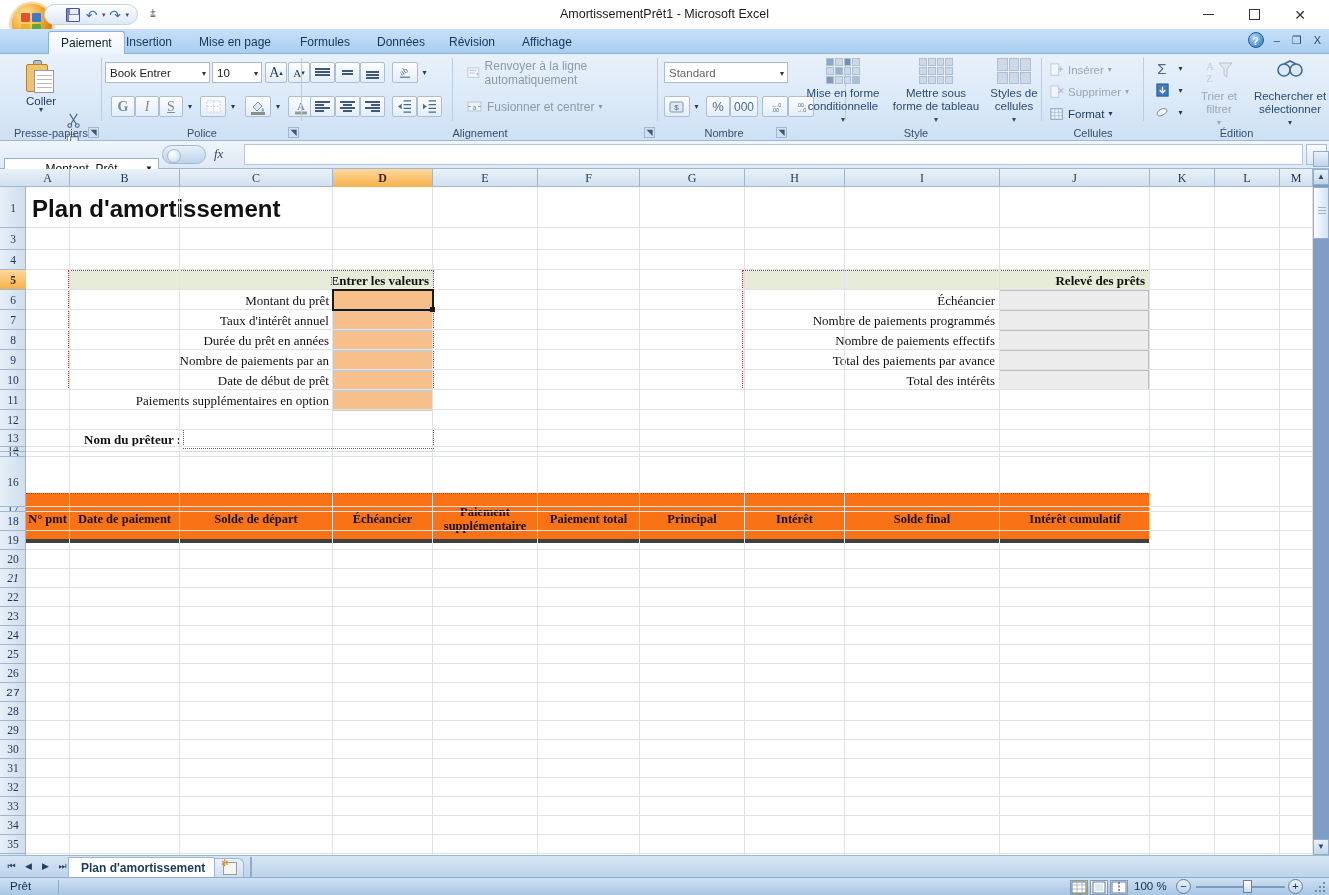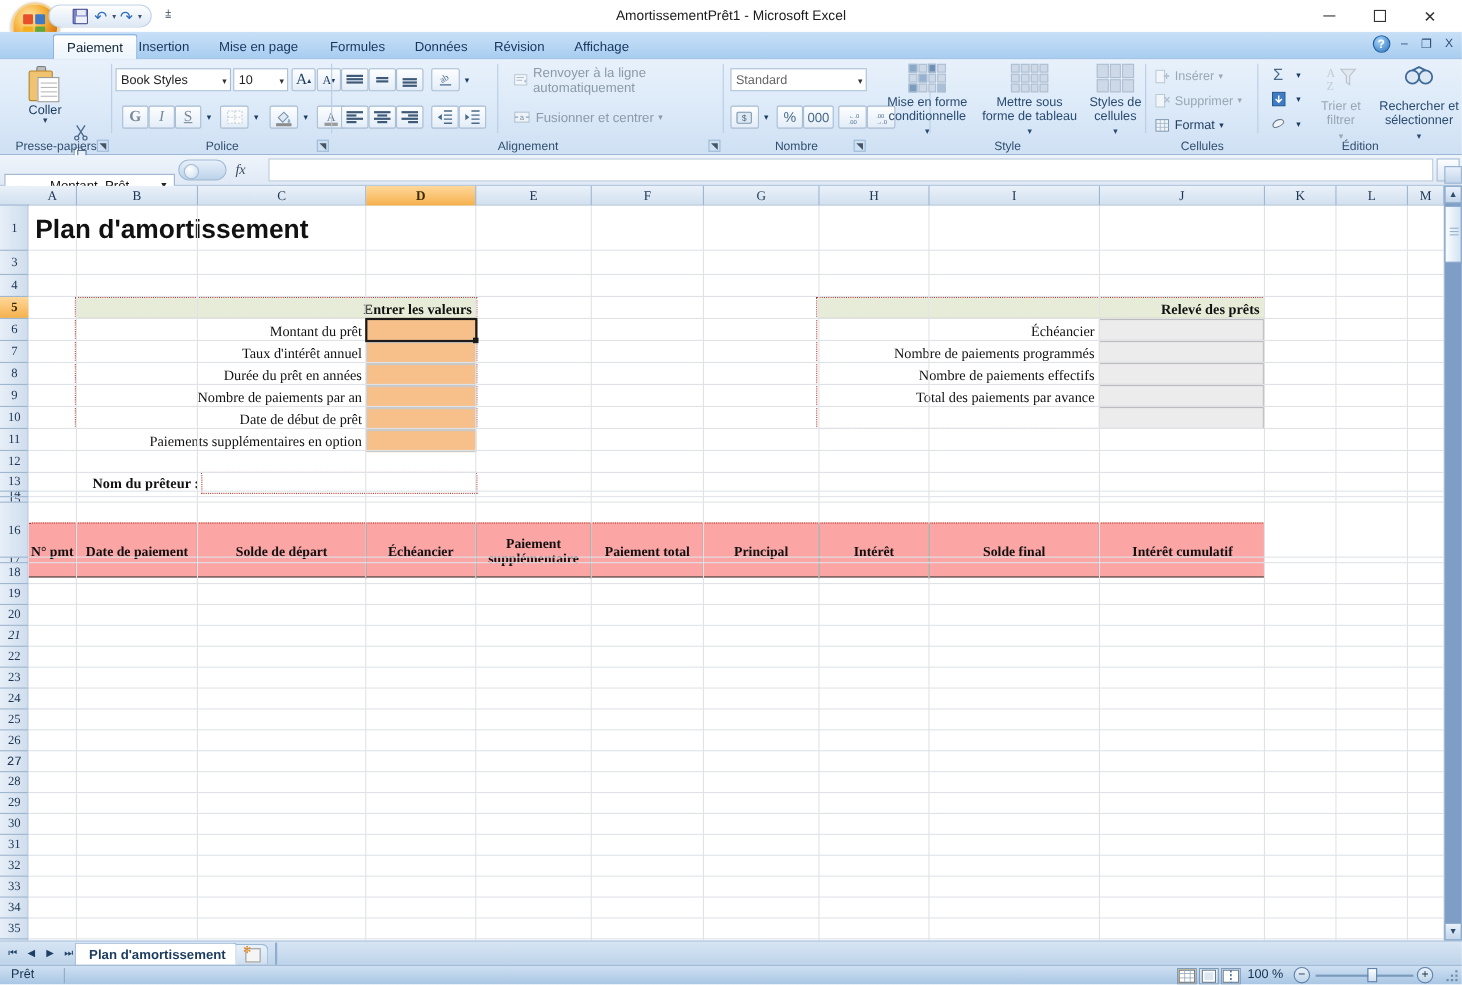--- a/index.html
+++ b/index.html
@@ -270,22 +270,23 @@
     font-size:13px; color:#111; text-align:right; white-space:nowrap; line-height:19px;
   }
   .sel-cell {
     position:absolute; border:2px solid #1a1a1a; background:#f7c08a; z-index:5;
   }
   .sel-handle {
     position:absolute; width:5px; height:5px; background:#1a1a1a;
     right:-3px; bottom:-3px; cursor:crosshair;
   }
   .thead {
-    position:absolute; background:#fca5a5; border-top:1px dotted #b03a2e;
-    border-bottom:1px solid #404040;
+    position:absolute; background:#f97316; border-top:1px dotted #b03a2e;
+    border-bottom:4px solid #404040;
+    margin-top:18px;
   }
   .thcell {
     position:absolute; font-family:"Liberation Serif", serif; font-weight:bold;
     font-size:12.5px; color:#111; display:flex; align-items:center;
     justify-content:center; text-align:center; line-height:14px;
     border-right:1px solid #4a4a33; cursor:cell;
   }
   .thcell.last { border-right:none; }
 
   
@@ -458,21 +459,21 @@
             <path d="M10 3 L14 7" stroke="#5a7a9a" stroke-width="2"></path>
           </svg>
       </div>
       <div class="rgroup-label">Presse-papiers</div>
       <div class="dlg-launch">◥</div>
       <div class="rgroup-sep" style="right:0;"></div>
     </div>
 
     <div class="rgroup" style="left:102px; width:200px;">
       <div class="fbox" style="left:3px; top:8px; width:105px;">
-        <span>Book Styles</span>
+        <span>Book Entrer</span>
         <span class="cv">▾</span>
       </div>
       <div class="fbox" style="left:110px; top:8px; width:50px;">
         <span>10</span>
         <span class="cv">▾</span>
       </div>
       <div class="rbtn framed" style="left:163px; top:8px; width:22px; height:21px;">
         <span style="font-family:'Liberation Serif',serif;font-size:14px;">A</span>
           <span style="font-size:7px;">▴</span>
       </div>
@@ -884,20 +885,21 @@
         <span></span>
       </div>
 
       <div class="panel" style="left:716px; top:83px; width:408px; height:120px;"></div>
       <div class="panel-hdr" style="left:717px; top:84px; width:406px; height:19px; line-height:19px;">Relevé des prêts</div>
 
       <div class="lbl-cell" style="left:717px; top:104px; width:256px;">Échéancier</div>
       <div class="lbl-cell" style="left:717px; top:124px; width:256px;">Nombre de paiements programmés</div>
       <div class="lbl-cell" style="left:717px; top:144px; width:256px;">Nombre de paiements effectifs</div>
       <div class="lbl-cell" style="left:717px; top:164px; width:256px;">Total des paiements par avance</div>
+      <div class="lbl-cell" style="left:717px; top:184px; width:256px;">Total des intérêts</div>
 
       <div class="out-cell" style="left:973px; top:103px; width:150px; height:20px;"><span></span></div>
       <div class="out-cell" style="left:973px; top:123px; width:150px; height:20px;"><span></span></div>
       <div class="out-cell" style="left:973px; top:143px; width:150px; height:20px;"><span></span></div>
       <div class="out-cell" style="left:973px; top:163px; width:150px; height:20px;"><span></span></div>
       <div class="out-cell" style="left:973px; top:183px; width:150px; height:20px;"><span></span></div>
 
       <div class="thead" id="thead" style="left:0px; top:288px; width:1124px; height:50px;">
           <div class="thcell" style="left: 0px; width: 44px; top: 0px; height: 50px;">N° pmt</div>
           <div class="thcell" style="left: 44px; width: 110px; top: 0px; height: 50px;">Date de paiement</div>

